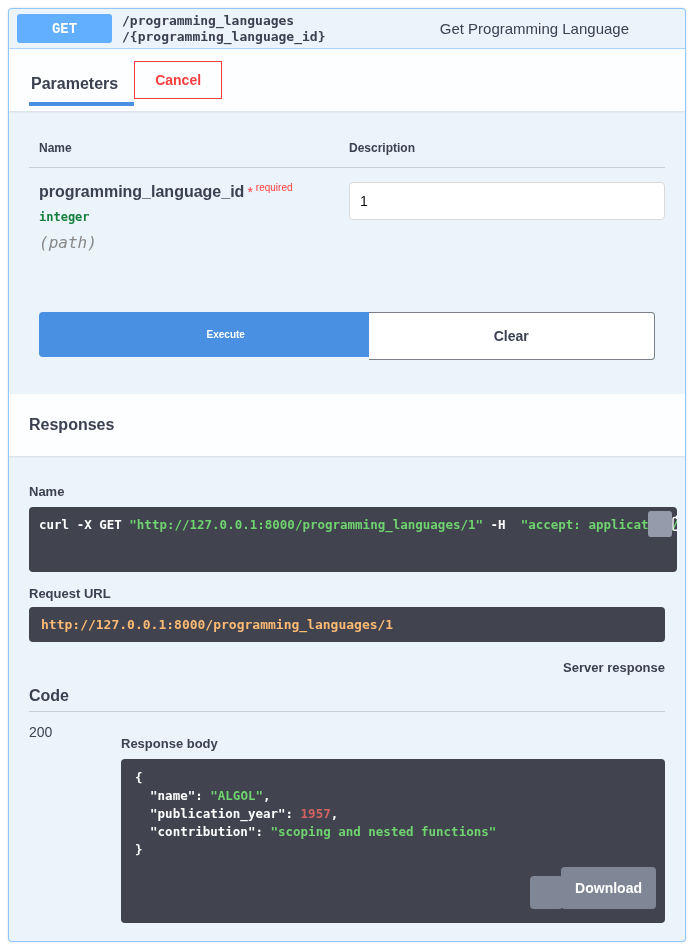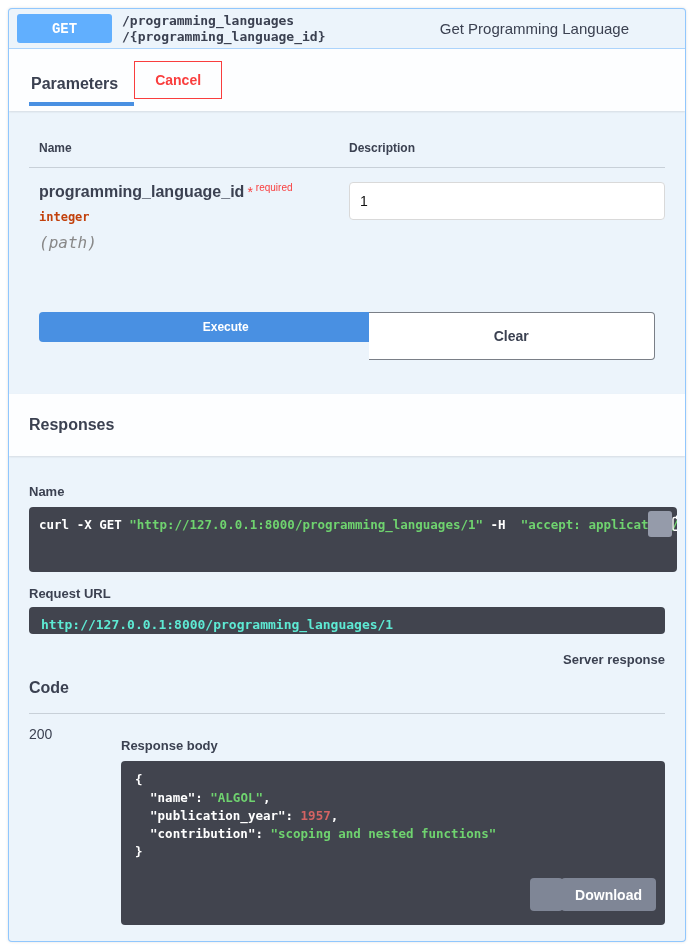--- a/index.html
+++ b/index.html
@@ -36,65 +36,65 @@
   
   .params-wrap { padding: 24px 20px 34px 20px; }
   .tbl-head { display: grid; grid-template-columns: 310px 1fr; padding: 6px 0 12px 10px;
     border-bottom: 1px solid rgba(59,65,81,.2); }
   .tbl-head div { font-size: 12px; font-weight: bold; color: #3b4151; }
   .param-row { display: grid; grid-template-columns: 310px 1fr; margin-top: 14px;
     padding-left: 10px; }
   .param-name { font-size: 16px; font-weight: bold; color: #3b4151; text-align: right; }
   .req-star { color: #f93e3e; font-size: 14px; margin-left: 3px; }
   .req-label { color: #f93e3e; font-size: 10px; vertical-align: super; margin-left: 3px; }
-  .param-type { font-size: 12px; font-weight: bold; margin-top: 9px; color: #c2410c; }
+  .param-type { font-size: 12px; font-weight: bold; margin-top: 9px; color: #15803d; }
   .param-in { font-size: 16px; font-style: italic; margin-top: 9px; color: #888; }
   .param-input { width: 100%; max-width: 326px; height: 38px; padding: 8px 10px;
     font-size: 14px; border: 1px solid #d9d9d9; border-radius: 4px;
     font-family: "Liberation Sans", sans-serif; color: #111; background: #fff; }
 
   .exec-row { display: flex; margin: 60px 10px 0 10px; }
-  .execute-btn { flex: 1; height: 30px; background: #4990e2; border: none;
-    border-radius: 4px 0 0 4px; color: #fff; font-weight: bold; font-size: 12px;
+  .execute-btn { flex: 1; height: 45px; background: #4990e2; border: none;
+    border-radius: 4px 0 0 4px; color: #fff; font-weight: bold; font-size: 10px;
     font-family: "Liberation Sans", sans-serif; cursor: pointer; padding-left: 44px; }
   .clear-btn { flex: 1; height: 48px; background: #fff; border: 1px solid #7a7f87;
     border-left: none; border-radius: 0 4px 4px 0; color: #3b4151; font-weight: bold;
     font-size: 14px; font-family: "Liberation Sans", sans-serif; cursor: pointer; }
 
   
   .resp-wrap { padding: 28px 20px 20px 20px; }
   .blk-label { font-size: 13px; font-weight: bold; color: #3b4151; }
   .curl-block { position: relative; margin: 8px -12px 0 0; padding: 10px;
     background: #41444e; border-radius: 4px; color: #fff; font-size: 12.5px;
     font-weight: 600; white-space: pre; overflow: hidden; cursor: text; }
   .tok-g { color: #6fd36f; }
   .tok-n { color: #d36363; }
   .copy-btn-sm { position: absolute; top: 4px; right: 5px; width: 24px; height: 26px;
     background: #959baa; border: none; border-radius: 3px; display: flex;
     align-items: center; justify-content: center; cursor: pointer; }
   .requrl-label { margin-top: 14px; }
-  .requrl-block { margin-top: 6px; padding: 10px 10px 2px 12px; background: #41444e;
-    border-radius: 4px; color: #5eead4; font-size: 13px; font-weight: bold;
+  .requrl-block { margin-top: 6px; padding: 10px 10px 10px 12px; background: #41444e;
+    border-radius: 4px; color: #fdba74; font-size: 13px; font-weight: bold;
     white-space: nowrap; overflow: hidden; }
   .srvresp-label { margin-top: 18px; font-size: 13px; text-align: right; }
 
   .resp-grid-head { display: grid; grid-template-columns: 92px 1fr; margin-top: 12px;
-    padding-bottom: 16px; border-bottom: 1px solid rgba(59,65,81,.2); align-items: flex-end; gap: 31px; }
+    padding-bottom: 6px; border-bottom: 1px solid rgba(59,65,81,.2); align-items: flex-end; gap: 31px; }
   .code-head { font-size: 16px; font-weight: bold; }
   .details-head { font-size: 13px; font-weight: bold; }
   .resp-row { display: grid; grid-template-columns: 92px 1fr; }
   .status-code { font-size: 14px; padding-top: 12px; }
   .body-label { margin-top: 24px; }
   .respbody-block { position: relative; margin-top: 8px; padding: 10px 14px;
     background: #41444e; border-radius: 4px; color: #fff; font-size: 12.5px;
     font-weight: 600; line-height: 18px; white-space: pre; overflow: hidden; }
   .copy-btn-lg { position: absolute; bottom: 14px; right: 102px; width: 33px; height: 33px;
     background: #7f8696; border: none; border-radius: 4px; display: flex;
     align-items: center; justify-content: center; cursor: pointer; }
-  .download-btn { position: absolute; bottom: 14px; right: 9px; height: 33px;
+  .download-btn { position: absolute; bottom: 14px; right: 9px; height: 42px;
     background: #7f8696; border: none; border-radius: 4px; color: #fff;
     font-weight: bold; font-size: 14px; padding: 0 14px;
     font-family: "Liberation Sans", sans-serif; cursor: pointer; }
   .hdrs-label { margin-top: 15px; }
   .resphdrs-block { margin-top: 7px; padding: 13px 16px; background: #41444e;
     border-radius: 4px; color: #fff; font-size: 13px; font-weight: bold;
     line-height: 18px; }
 </style>
 </head>
 <body>

